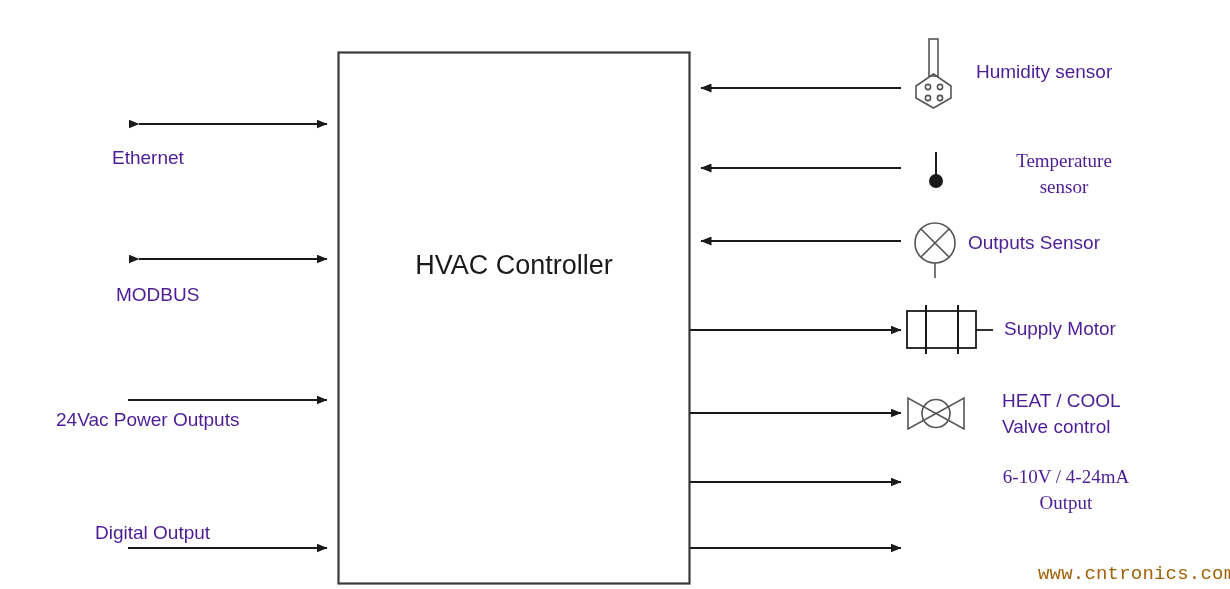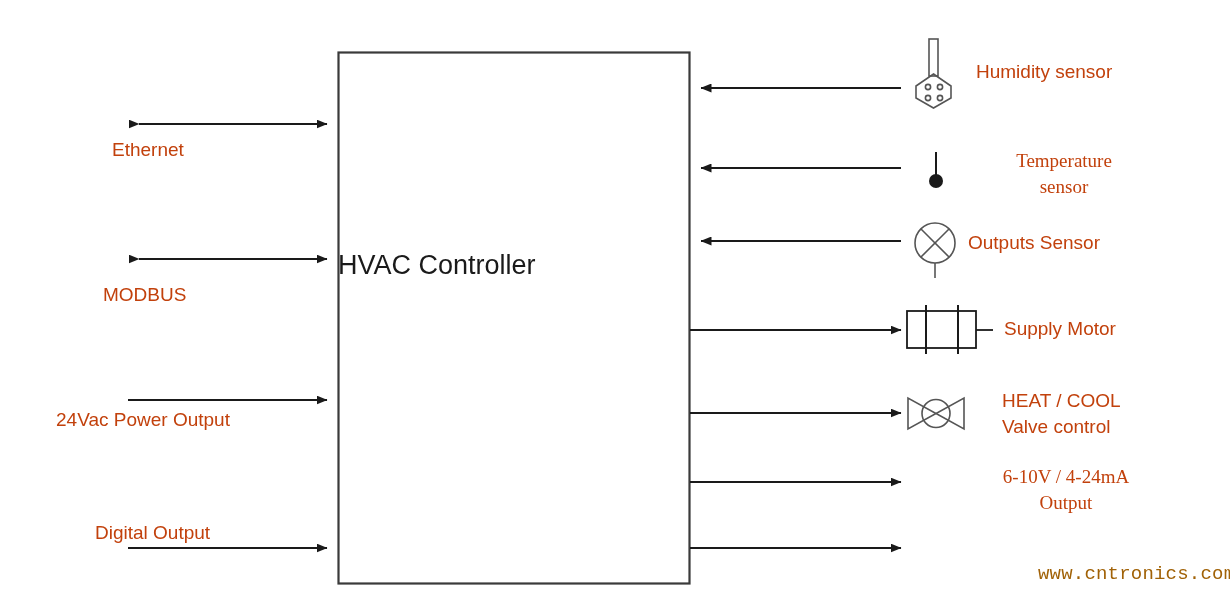--- a/index.html
+++ b/index.html
@@ -18,39 +18,39 @@
   }
   #diagram-svg {
     position: absolute;
     left: 0;
     top: 0;
     width: 1230px;
     height: 589px;
   }
   .lbl {
     position: absolute;
-    color: #c2410c;
+    color: #4c1d95;
     font-family: "Liberation Sans", sans-serif;
     font-size: 19px;
     line-height: 26px;
     white-space: pre;
   }
   .lbl.center {
     text-align: center;
     font-family: Liberation Serif, serif;
   }
   .lbl.left {
     text-align: left;
   }
   #controller-title {
     position: absolute;
     left: 338px;
     top: 250px;
     width: 352px;
-    text-align: left;
+    text-align: center;
     font-size: 27px;
     color: #1a1a1a;
     font-family: "Liberation Sans", sans-serif;
     white-space: pre;
   }
   #watermark {
     position: absolute;
     left: 1038px;
     top: 563px;
     font-size: 19px;
@@ -146,25 +146,25 @@
 
     <g fill="none" stroke="#555555" stroke-width="1.6">
       <path d="M908,398 L908,429 L936,413.5 Z"></path>
       <path d="M964,398 L964,429 L936,413.5 Z"></path>
       <circle cx="936" cy="413.5" r="14"></circle>
     </g>
   </svg>
 
   <div id="controller-title">HVAC Controller</div>
 
-  <div class="lbl left" style="left:112px; top:137px;">Ethernet</div>
+  <div class="lbl left" style="left:112px; top:145px;">Ethernet</div>
 
-  <div class="lbl left" style="left:103px; top:282px;">MODBUS</div>
+  <div class="lbl left" style="left:116px; top:282px;">MODBUS</div>
 
-  <div class="lbl left" style="left:56px; top:407px;">24Vac Power Output</div>
+  <div class="lbl left" style="left:56px; top:407px;">24Vac Power Outputs</div>
 
   <div class="lbl left" style="left:95px; top:520px;">Digital Output</div>
 
   <div class="lbl left" style="left:976px; top:59px;">Humidity sensor</div>
 
   <div class="lbl center" style="left:976px; top:148px; width:176px;">Temperature
 sensor</div>
 
   <div class="lbl left" style="left:968px; top:230px;">Outputs Sensor</div>
 

